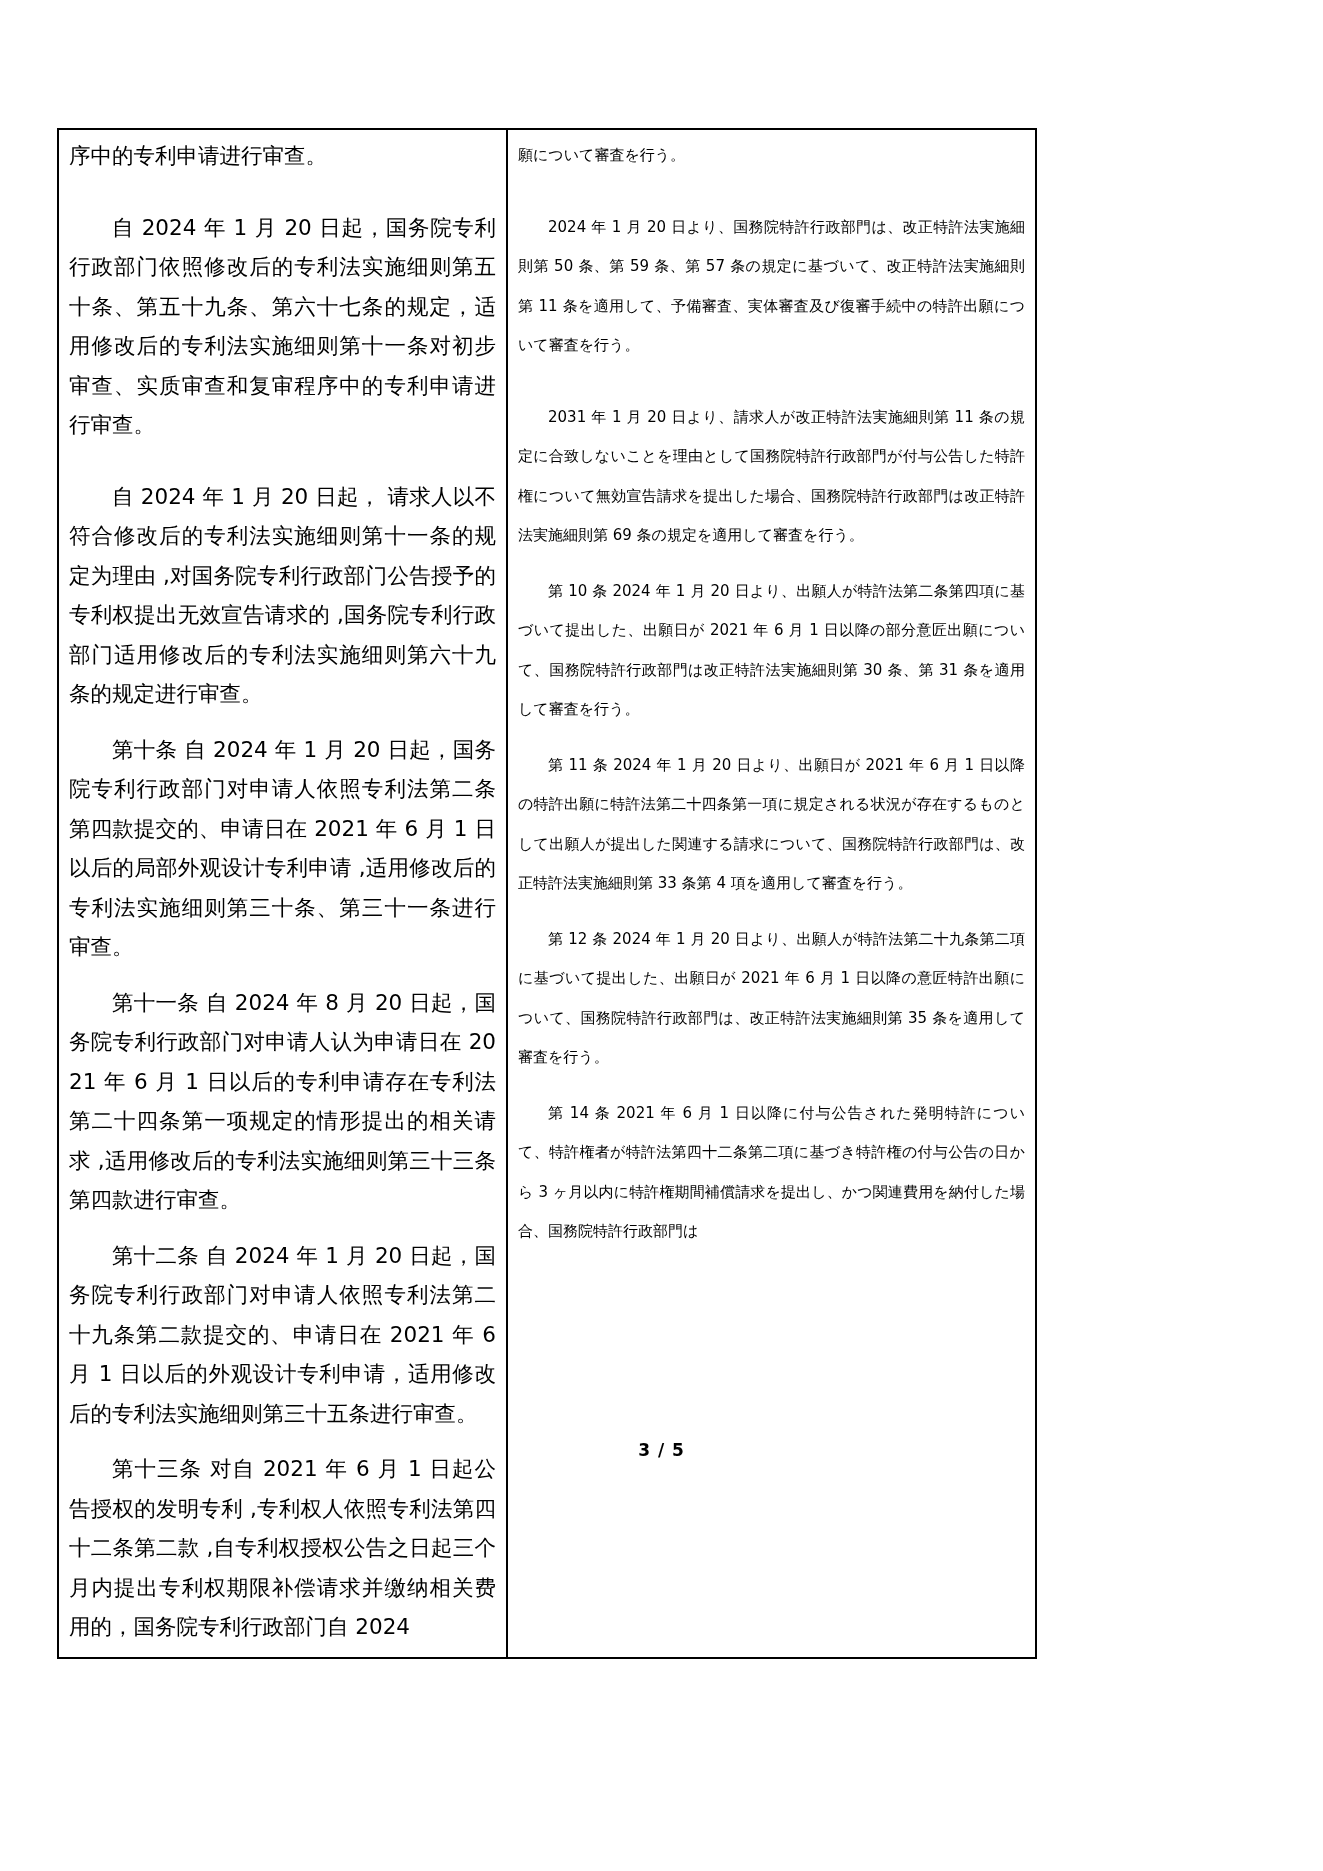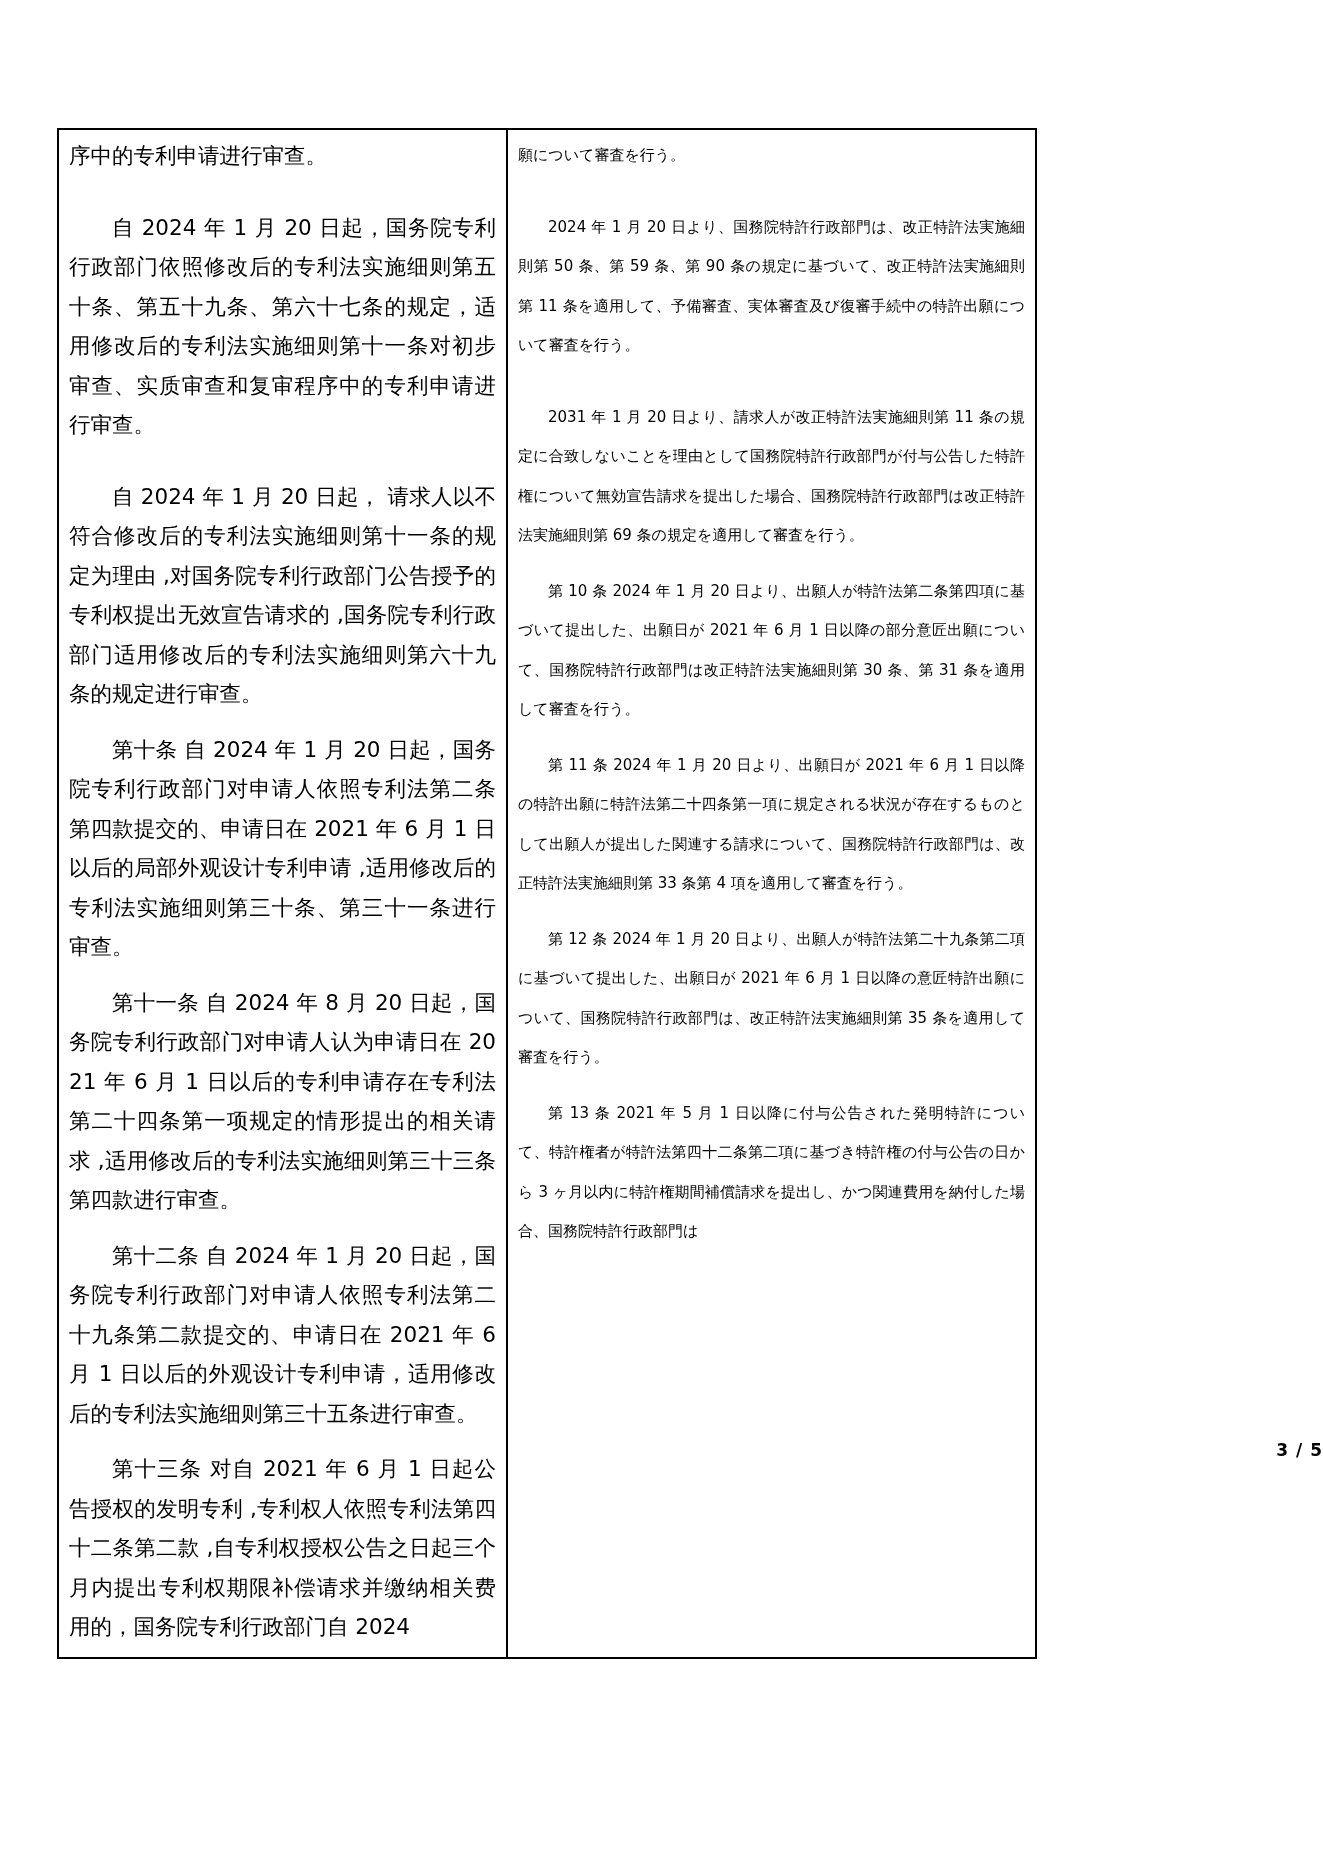--- a/index.html
+++ b/index.html
@@ -66,21 +66,21 @@
   .col-ja .para {
     font-size: 15px;
     line-height: 39.5px;
   }
 
   .footer {
     position: absolute;
     left: 0;
     top: 1440px;
     width: 1323px;
-    text-align: right;
+    text-align: center;
     font-size: 17px;
     font-weight: bold;
     color: #000000;
     letter-spacing: 1px;
   }
 </style>
 </head>
 <body>
 
 <div class="page">
@@ -94,26 +94,26 @@
           <p class="para indent">自 2024 年 1 月 20 日起，国务院专利行政部门依照修改后的专利法实施细则第五十条、第五十九条、第六十七条的规定，适用修改后的专利法实施细则第十一条对初步审查、实质审查和复审程序中的专利申请进行审查。</p>
           <p class="para indent">自 2024 年 1 月 20 日起， 请求人以不符合修改后的专利法实施细则第十一条的规定为理由 ,对国务院专利行政部门公告授予的专利权提出无效宣告请求的 ,国务院专利行政部门适用修改后的专利法实施细则第六十九条的规定进行审查。</p>
           <p class="para indent gap">第十条 自 2024 年 1 月 20 日起，国务院专利行政部门对申请人依照专利法第二条第四款提交的、申请日在 2021 年 6 月 1 日以后的局部外观设计专利申请 ,适用修改后的专利法实施细则第三十条、第三十一条进行审查。</p>
           <p class="para indent gap">第十一条 自 2024 年 8 月 20 日起，国务院专利行政部门对申请人认为申请日在 2021 年 6 月 1 日以后的专利申请存在专利法第二十四条第一项规定的情形提出的相关请求 ,适用修改后的专利法实施细则第三十三条第四款进行审查。</p>
           <p class="para indent gap">第十二条 自 2024 年 1 月 20 日起，国务院专利行政部门对申请人依照专利法第二十九条第二款提交的、申请日在 2021 年 6 月 1 日以后的外观设计专利申请，适用修改后的专利法实施细则第三十五条进行审查。</p>
           <p class="para indent gap">第十三条 对自 2021 年 6 月 1 日起公告授权的发明专利 ,专利权人依照专利法第四十二条第二款 ,自专利权授权公告之日起三个月内提出专利权期限补偿请求并缴纳相关费用的，国务院专利行政部门自 2024</p>
         </td>
 
         <td class="col-ja">
           <p class="para">願について審査を行う。</p>
-          <p class="para indent">2024 年 1 月 20 日より、国務院特許行政部門は、改正特許法実施細則第 50 条、第 59 条、第 90 条の規定に基づいて、改正特許法実施細則第 11 条を適用して、予備審査、実体審査及び復審手続中の特許出願について審査を行う。</p>
+          <p class="para indent">2024 年 1 月 20 日より、国務院特許行政部門は、改正特許法実施細則第 50 条、第 59 条、第 57 条の規定に基づいて、改正特許法実施細則第 11 条を適用して、予備審査、実体審査及び復審手続中の特許出願について審査を行う。</p>
           <p class="para indent">2031 年 1 月 20 日より、請求人が改正特許法実施細則第 11 条の規定に合致しないことを理由として国務院特許行政部門が付与公告した特許権について無効宣告請求を提出した場合、国務院特許行政部門は改正特許法実施細則第 69 条の規定を適用して審査を行う。</p>
           <p class="para indent gap">第 10 条 2024 年 1 月 20 日より、出願人が特許法第二条第四項に基づいて提出した、出願日が 2021 年 6 月 1 日以降の部分意匠出願について、国務院特許行政部門は改正特許法実施細則第 30 条、第 31 条を適用して審査を行う。</p>
           <p class="para indent gap">第 11 条 2024 年 1 月 20 日より、出願日が 2021 年 6 月 1 日以降の特許出願に特許法第二十四条第一項に規定される状況が存在するものとして出願人が提出した関連する請求について、国務院特許行政部門は、改正特許法実施細則第 33 条第 4 項を適用して審査を行う。</p>
           <p class="para indent gap">第 12 条 2024 年 1 月 20 日より、出願人が特許法第二十九条第二項に基づいて提出した、出願日が 2021 年 6 月 1 日以降の意匠特許出願について、国務院特許行政部門は、改正特許法実施細則第 35 条を適用して審査を行う。</p>
-          <p class="para indent gap">第 13 条 2021 年 5 月 1 日以降に付与公告された発明特許について、特許権者が特許法第四十二条第二項に基づき特許権の付与公告の日から 3 ヶ月以内に特許権期間補償請求を提出し、かつ関連費用を納付した場合、国務院特許行政部門は</p>
+          <p class="para indent gap">第 14 条 2021 年 6 月 1 日以降に付与公告された発明特許について、特許権者が特許法第四十二条第二項に基づき特許権の付与公告の日から 3 ヶ月以内に特許権期間補償請求を提出し、かつ関連費用を納付した場合、国務院特許行政部門は</p>
         </td>
 
       </tr>
     </tbody>
   </table>
 
   <div class="footer">3 / 5</div>
 
 </div>
 

